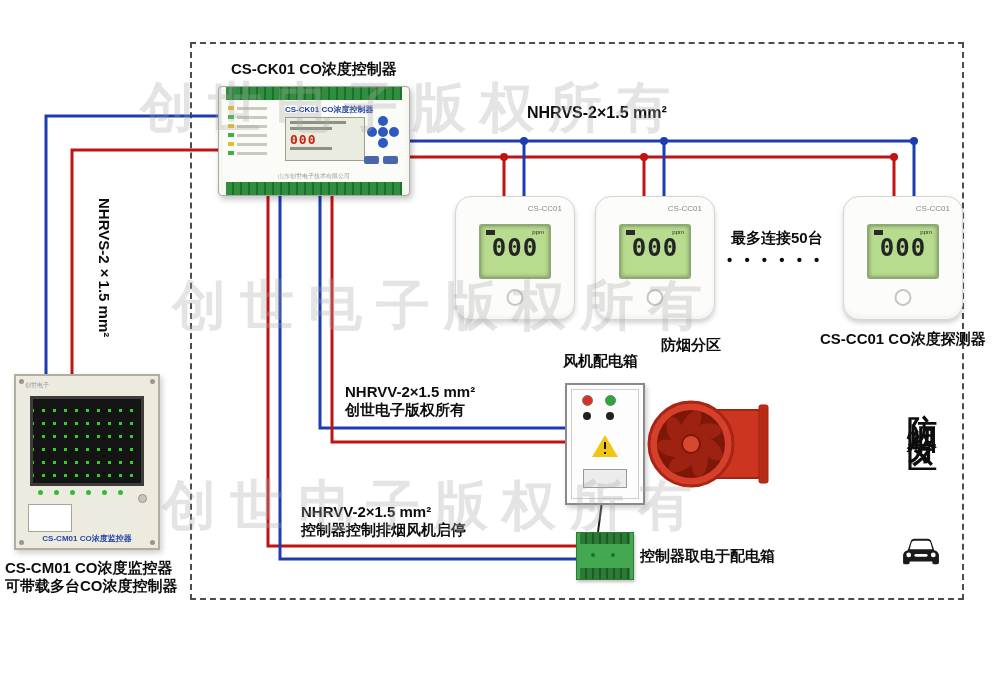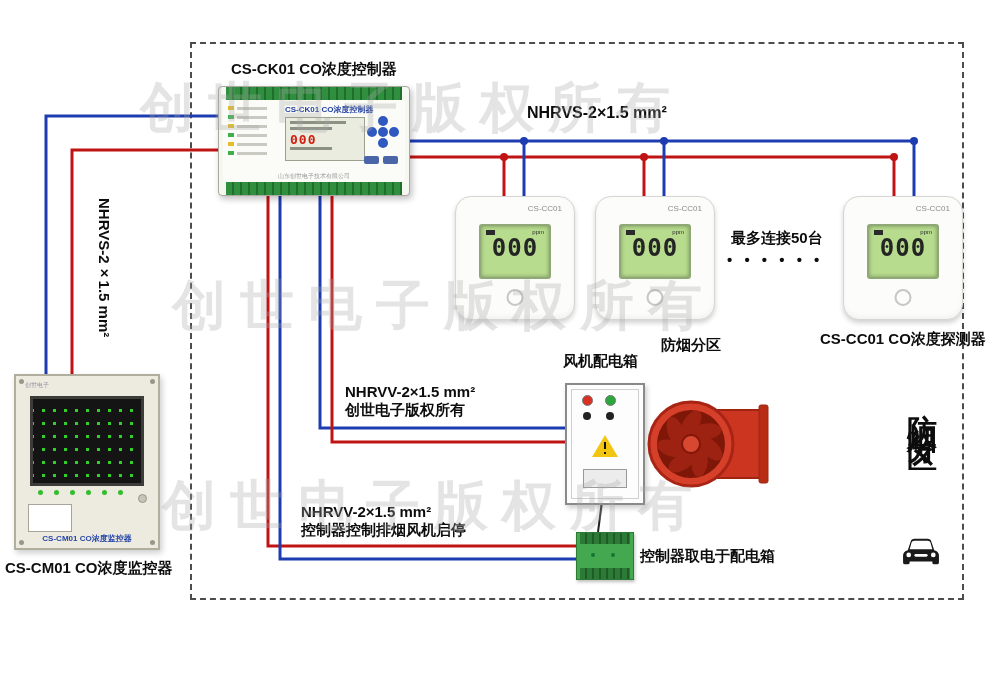--- a/index.html
+++ b/index.html
@@ -347,19 +347,20 @@
     <div>创世电子版权所有</div>
   </div>
   <div class="cap" id="cap-control">
     <div>NHRVV-2×1.5 mm²</div>
     <div>控制器控制排烟风机启停</div>
   </div>
   <div class="cap" id="cap-module">控制器取电于配电箱</div>
   <div class="cap vtext" id="cap-zone">防烟分区</div>
   <div class="cap" id="cap-mon">
     <div>CS-CM01 CO浓度监控器</div>
+    <div>可带载多台CO浓度控制器</div>
   </div>
 
   <div class="wm" id="wm1">创世电子版权所有</div>
   <div class="wm" id="wm2">创世电子版权所有</div>
   <div class="wm" id="wm3">创世电子版权所有</div>
 
 </div>
 
 </body></html>

